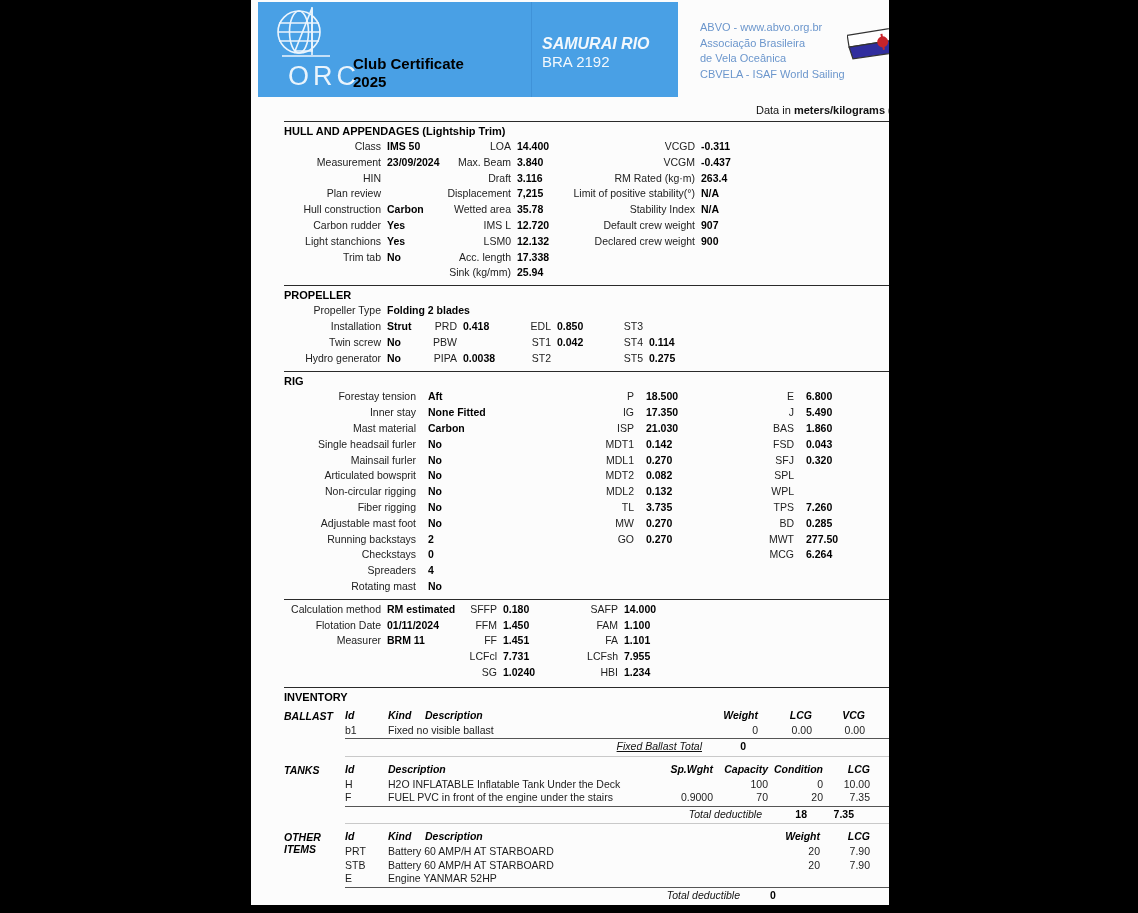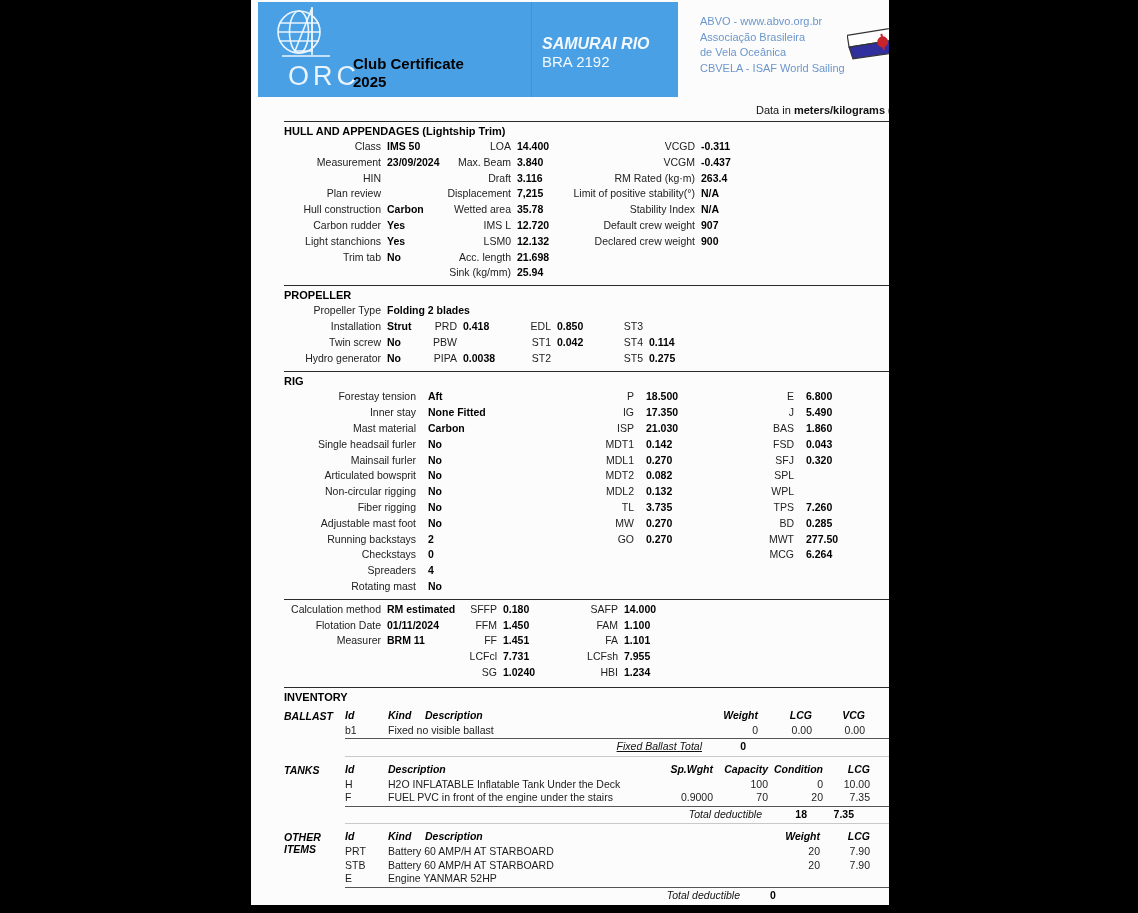--- a/index.html
+++ b/index.html
@@ -8,21 +8,21 @@
 
   
   .band{position:absolute;left:7px;top:2px;width:420px;height:95px;background:#49a0e5;}
   .logo-art{position:absolute;left:16px;top:4px;}
   .orctext{position:absolute;left:14px;top:55px;color:#eaf4fc;font-size:27px;font-weight:400;letter-spacing:4px;line-height:30px;}
   .cert{position:absolute;left:95px;top:33px;color:#000000;font-size:15px;font-weight:700;line-height:18px;margin-top:20px;}
   .band-divider{position:absolute;left:273px;top:0;width:1px;height:95px;background:#3f92d8;}
   .boat{position:absolute;left:284px;top:33px;color:#f2f8fd;}
   .boat .bn{font-size:16px;font-weight:700;line-height:18px;font-style:italic;}
   .boat .sn{font-size:15px;font-weight:400;line-height:18px;}
-  .assoc{position:absolute;left:449px;top:14px;color:#6b96cc;font-size:11px;line-height:15.5px;}
+  .assoc{position:absolute;left:449px;top:20px;color:#6b96cc;font-size:11px;line-height:15.5px;}
   .flag{position:absolute;left:596px;top:22px;}
   .datanote{position:absolute;left:505px;top:104px;font-size:11px;white-space:nowrap;color:#111;}
   .datanote b{font-weight:700;}
 
   
   .content{position:absolute;left:33px;top:0;width:605px;}
   .sec{border-top:1px solid #2a2a2a;padding-top:2px;}
   .sec h3{margin:1px 0 2px;font-size:11px;font-weight:700;line-height:12px;color:#000;}
   .sec-hull{margin-top:121px;}
   .sec-prop{margin-top:4px;}
@@ -179,21 +179,21 @@
               <span class="pval">Yes</span>
               <span class="plab">LSM0</span>
               <span class="pval">12.132</span>
               <span class="plab">Declared crew weight</span>
               <span class="pval">900</span>
             </div>
             <div class="prow">
               <span class="plab">Trim tab</span>
               <span class="pval">No</span>
               <span class="plab">Acc. length</span>
-              <span class="pval">21.698</span>
+              <span class="pval">17.338</span>
               <span class="plab"></span>
               <span class="pval"></span>
             </div>
             <div class="prow">
               <span class="plab"></span>
               <span class="pval"></span>
               <span class="plab">Sink (kg/mm)</span>
               <span class="pval">25.94</span>
               <span class="plab"></span>
               <span class="pval"></span>

